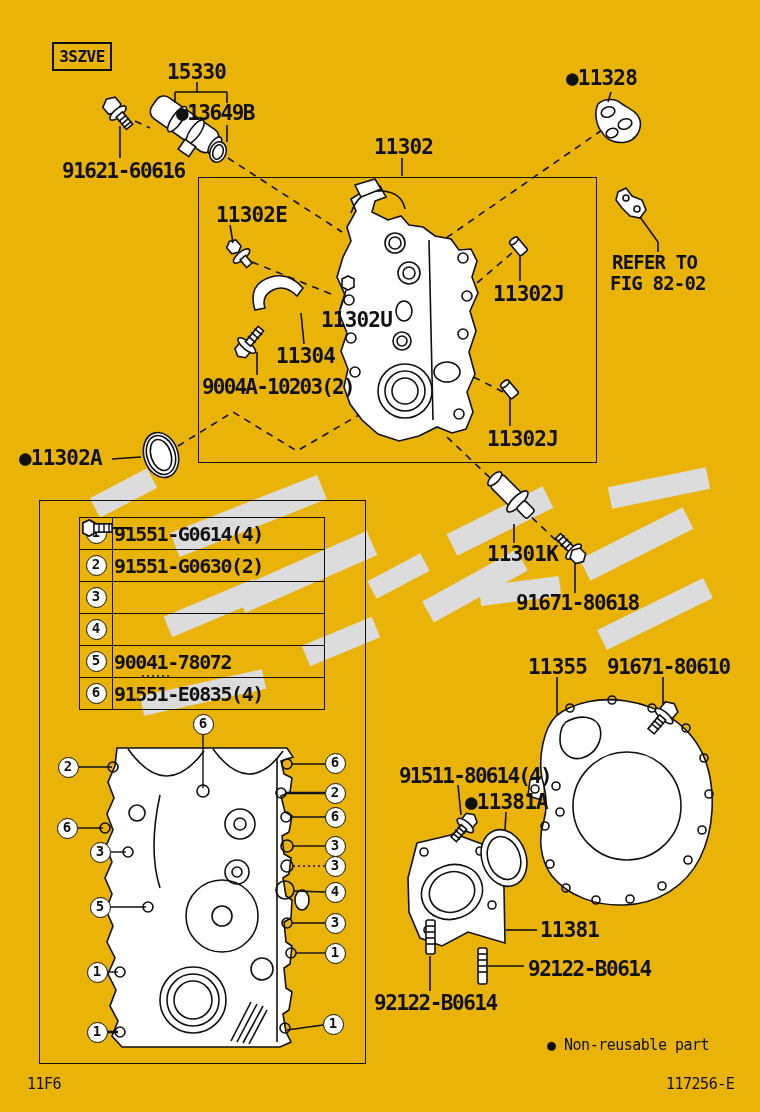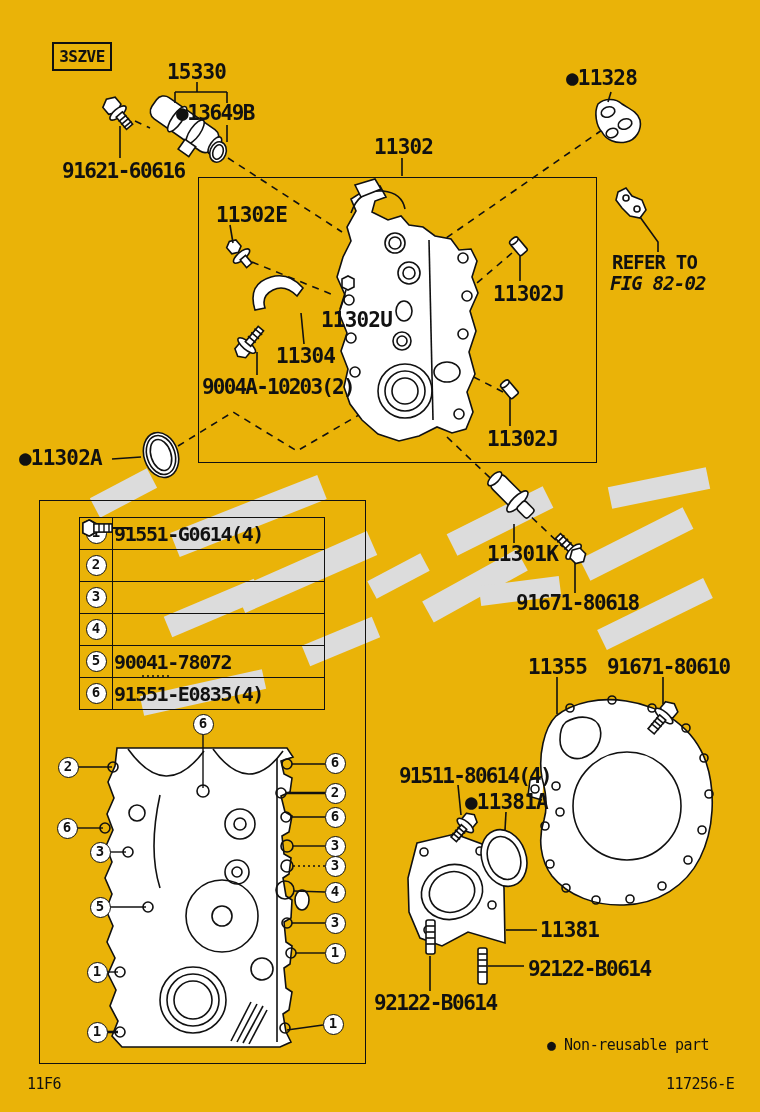--- a/index.html
+++ b/index.html
@@ -362,21 +362,21 @@
   <div class="layer">
     <div class="codebox">3SZVE</div>
 
     <div class="lbl" style="left:167px;top:62px;">15330</div>
     <div class="lbl" style="left:176px;top:103px;letter-spacing:-1.5px;">●13649B</div>
     <div class="lbl" style="left:62px;top:161px;letter-spacing:-1.5px;">91621-60616</div>
     <div class="lbl" style="left:374px;top:137px;">11302</div>
     <div class="lbl" style="left:566px;top:68px;">●11328</div>
     <div class="lbl" style="left:216px;top:205px;">11302E</div>
     <div class="lbl sm" style="left:612px;top:252px;">REFER TO</div>
-    <div class="lbl sm" style="left:610px;top:273px;font-style:italic;">FIG 82-02</div>
+    <div class="lbl sm" style="left:610px;top:273px;">FIG 82-02</div>
     <div class="lbl" style="left:493px;top:284px;">11302J</div>
     <div class="lbl" style="left:321px;top:310px;">11302U</div>
     <div class="lbl" style="left:276px;top:346px;">11304</div>
     <div class="lbl" style="left:202px;top:377px;letter-spacing:-1.8px;">9004A-10203(2)</div>
     <div class="lbl" style="left:487px;top:429px;">11302J</div>
     <div class="lbl" style="left:19px;top:448px;">●11302A</div>
     <div class="lbl" style="left:487px;top:544px;">11301K</div>
     <div class="lbl" style="left:516px;top:593px;letter-spacing:-1.5px;">91671-80618</div>
     <div class="lbl" style="left:528px;top:657px;">11355</div>
     <div class="lbl" style="left:607px;top:657px;letter-spacing:-1.5px;">91671-80610</div>
@@ -407,20 +407,33 @@
               <line x1="33" y1="10" x2="52" y2="10"></line>
             </g>
           </svg>
         <span class="part-text">91551-G0614(4)</span>
       </div>
     </div>
     <div class="legend-row">
       <div class="legend-num">
           <div class="circ">2</div>
         </div>
+      <div class="legend-body">
+        <svg width="56" height="20" viewBox="0 0 56 20">
+            <g stroke="#111" fill="#fff" stroke-width="1.4">
+              <polygon points="3,5 9,2 14,5 14,15 9,18 3,15"></polygon>
+              <rect x="14" y="6" width="18" height="8"></rect>
+              <line x1="19" y1="6" x2="19" y2="14"></line>
+              <line x1="24" y1="6" x2="24" y2="14"></line>
+              <line x1="29" y1="6" x2="29" y2="14"></line>
+              <line x1="33" y1="10" x2="52" y2="10"></line>
+            </g>
+          </svg>
+        <span class="part-text">91551-G0630(2)</span>
+      </div>
     </div>
     <div class="legend-row">
       <div class="legend-num">
           <div class="circ">3</div>
         </div>
     </div>
     <div class="legend-row">
       <div class="legend-num">
           <div class="circ">4</div>
         </div>

